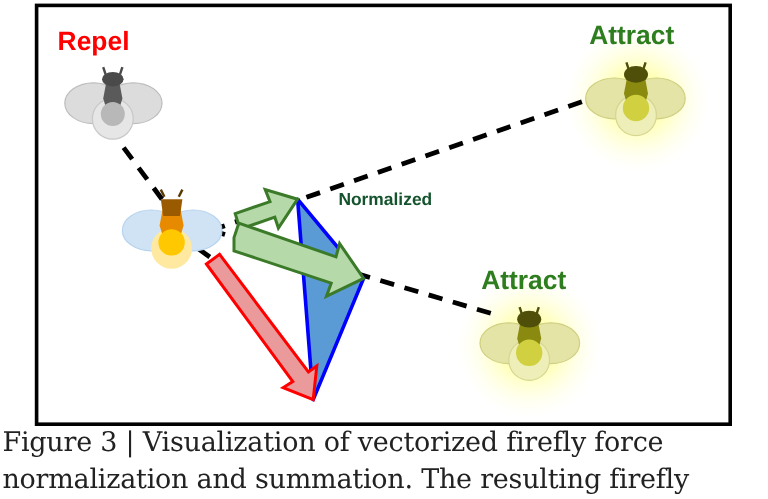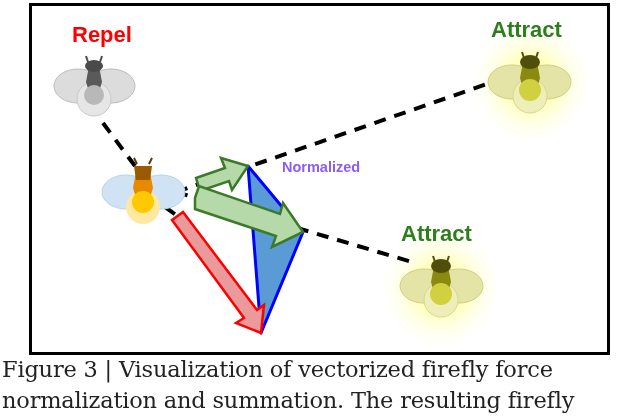--- a/index.html
+++ b/index.html
@@ -1,23 +1,23 @@
 <!DOCTYPE html>
 <html><head>
 <meta charset="utf-8">
 <style>
   html, body { margin: 0; padding: 0; background: #ffffff; }
   body { width: 640px; height: 416px; position: relative; overflow: hidden; font-family: "Liberation Sans", sans-serif; }
   .figure-frame { position: absolute; left: 29px; top: 3px; width: 575px; height: 346px; border: 3px solid #000; box-sizing: content-box; background: #fff; }
   svg.diagram { position: absolute; left: 0; top: 0; }
   .label { position: absolute; font-family: "Liberation Sans", sans-serif; font-weight: bold; white-space: nowrap; }
-  .label-repel { left: 72px; top: 22px; font-size: 22px; color: #ff0000; }
+  .label-repel { left: 48px; top: 22px; font-size: 22px; color: #ff0000; }
   .label-attract-top { left: 491px; top: 17px; font-size: 22px; color: #2e7d1f; }
   .label-attract-bottom { left: 401px; top: 221px; font-size: 22px; color: #2e7d1f; }
-  .label-simplex { left: 282px; top: 158px; font-size: 14.5px; color: #8b5cf6; text-align: center; line-height: 19px; }
+  .label-simplex { left: 282px; top: 158px; font-size: 14.5px; color: #14532d; text-align: center; line-height: 19px; }
   .caption { position: absolute; left: 2px; top: 354px; width: 640px; font-family: "DejaVu Serif", "Liberation Serif", serif; font-size: 22.5px; line-height: 31px; color: #222; white-space: nowrap; letter-spacing: -0.2px; }
 </style>
 </head>
 <body>
 
 <div class="figure-frame"></div>
 
 <svg class="diagram" width="640" height="416" viewBox="0 0 640 416">
   <defs>
     <radialGradient id="glow" cx="50%" cy="50%" r="50%">

